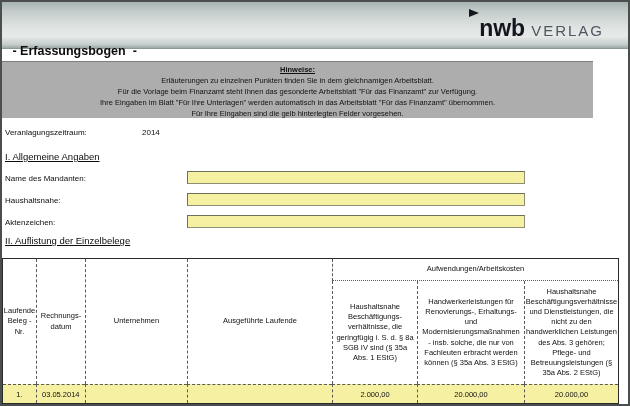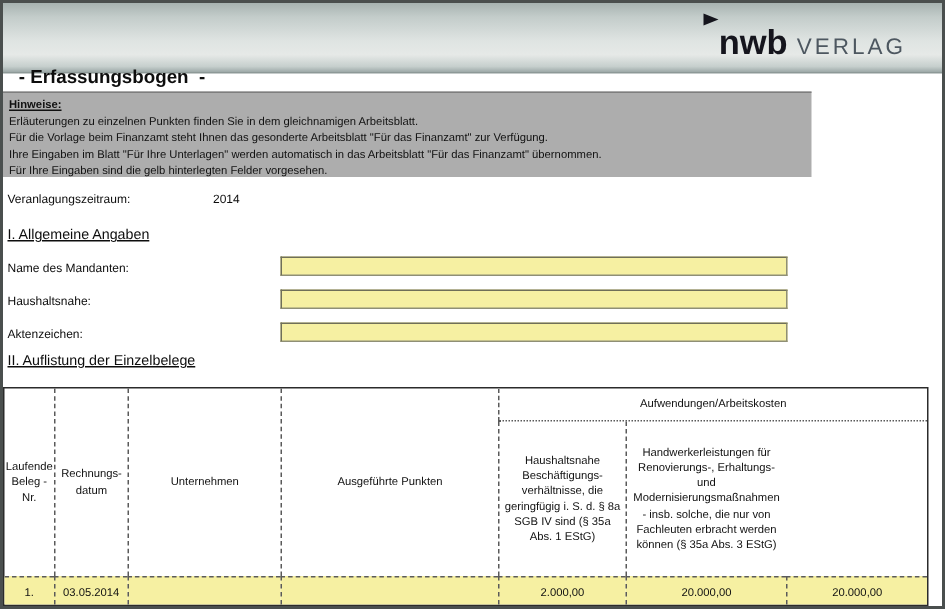--- a/index.html
+++ b/index.html
@@ -28,23 +28,23 @@
     width:0; height:0; margin-left:0px;
     border-left:10px solid #15151d;
     border-top:4px solid transparent;
     border-bottom:4px solid transparent;
   }
   .logo-text { margin-left:10px; margin-top:0px; display:flex; align-items:baseline; }
   .logo-nwb { font-size:23px; font-weight:bold; color:#15151d; letter-spacing:0px; line-height:1; }
   .logo-verlag { font-size:15px; color:#4d5760; letter-spacing:2px; margin-left:6px; line-height:1; }
   
   .notes {
-    position:absolute; left:0; top:59px; width:539px; height:57px;
+    position:absolute; left:0; top:59px; width:591px; height:57px;
     background:#adadad; border-top:1px solid #7e7e7e;
-    padding:3px 4px; font-size:7.5px; line-height:1.46; color:#111;
+    padding:3px 4px; font-size:7.5px; line-height:1.46; color:#111;text-align:center;
   }
   .notes-heading { font-weight:bold; text-decoration:underline; }
   
   .assess-label { position:absolute; left:3px; top:126px; font-size:8px; }
   .assess-value { position:absolute; left:140px; top:126px; font-size:8px; }
   
   .sec-title { position:absolute; left:3px; font-size:9.5px; font-weight:normal; text-decoration:underline; }
   #sec1 { top:149px; }
   #sec2 { top:233px; }
   
@@ -113,26 +113,27 @@
 
   <div class="fld-label" style="top:216px;">Aktenzeichen:</div>
   <input class="fld-input" style="top: 213px;" value="">
 
   <div class="sec-title" id="sec2">II. Auflistung der Einzelbelege</div>
 
   <div class="tbl">
     <div class="hc span2 bl" style="grid-column:2;">Rechnungs- datum</div>
     <div class="hc span2" style="grid-column:1;">Laufende Beleg -Nr.</div>
     <div class="hc span2 bl" style="grid-column:3;">Unternehmen</div>
-    <div class="hc span2 bl" style="grid-column:4;">Ausgeführte Punkten</div>
+    <div class="hc span2 bl" style="grid-column:4;">Ausgeführte Laufende</div>
 
     <div class="hc gh bl">Aufwendungen/Arbeitskosten</div>
 
     <div class="hc bl" style="grid-column:5; grid-row:2;">Haushaltsnahe Beschäftigungs- verhältnisse, die geringfügig i. S. d. § 8a SGB IV sind (§ 35a Abs. 1 EStG)</div>
     <div class="hc bl" style="grid-column:6; grid-row:2;">Handwerkerleistungen für Renovierungs-, Erhaltungs- und Modernisierungsmaßnahmen - insb. solche, die nur von Fachleuten erbracht werden können (§ 35a Abs. 3 EStG)</div>
+    <div class="hc bl" style="grid-column:7; grid-row:2;">Haushaltsnahe Beschäftigungsverhältnisse und Dienstleistungen, die nicht zu den handwerklichen Leistungen des Abs. 3 gehören;  Pflege- und Betreuungsleistungen (§ 35a Abs. 2 EStG)</div>
 
     <div class="dc" style="grid-column:1;">1.</div>
     <div class="dc left bl" style="grid-column:2;">03.05.2014</div>
     <div class="dc left bl" style="grid-column:3;"></div>
     <div class="dc left bl" style="grid-column:4;"></div>
     <div class="dc bl" style="grid-column:5;">2.000,00</div>
     <div class="dc bl" style="grid-column:6;">20.000,00</div>
     <div class="dc bl" style="grid-column:7;">20.000,00</div>
   </div>
 

